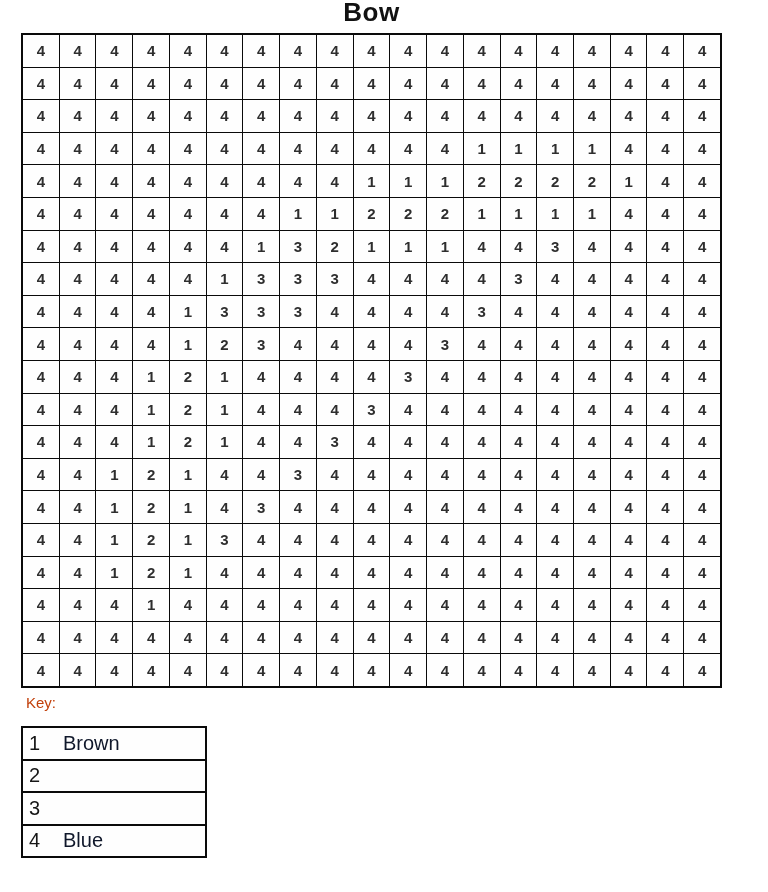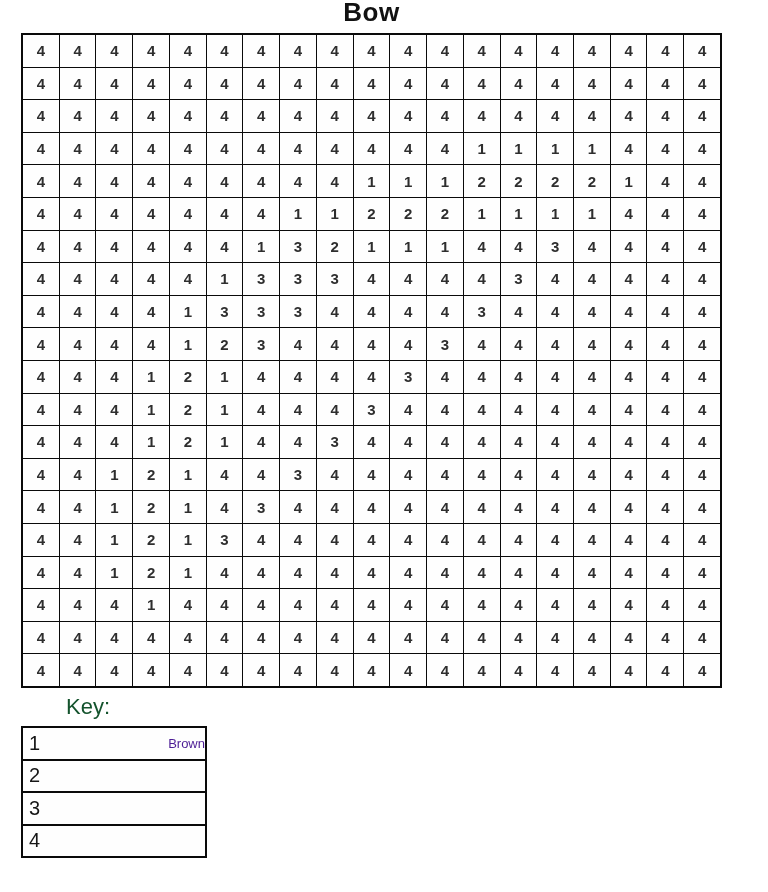--- a/index.html
+++ b/index.html
@@ -45,24 +45,23 @@
     justify-content: center;
     font-size: 15px;
     font-weight: 600;
     color: #2e2e2e;
   }
   .grid-cell:last-child { border-right: none; }
 
   .key-label {
     position: absolute;
     left: 26px; top: 694px;
-    font-size: 22px;
+    font-size: 15px;
     font-weight: 500;
-    color: #14532d;
-    margin-left: 40px;
+    color: #c2410c;
   }
 
   .key-table {
     position: absolute;
     left: 21px; top: 726px;
     width: 186px; height: 132px;
     border: 2.2px solid #0a0a0a;
     display: flex;
     flex-direction: column;
     background: #fefefe;
@@ -76,24 +75,24 @@
   .key-row:last-child { border-bottom: none; }
   .key-num {
     width: 40px;
     padding-left: 6px;
     font-size: 20px;
     font-weight: 500;
     color: #161616;
   }
   .key-name {
     flex: 1;
-    text-align: right;
-    font-size: 13px;
+    text-align: left;
+    font-size: 20px;
     font-weight: 500;
-    color: #4c1d95;
+    color: #0f172a;
   }
 </style>
 </head>
 <body>
 
 <div class="page">
 
   <div class="title">Bow</div>
 
   <div class="number-grid">
@@ -527,16 +526,17 @@
       <span class="key-name">Brown</span>
     </div>
     <div class="key-row">
       <span class="key-num">2</span>
     </div>
     <div class="key-row">
       <span class="key-num">3</span>
     </div>
     <div class="key-row">
       <span class="key-num">4</span>
+      <span class="key-name">Blue</span>
     </div>
   </div>
 
 </div>
 
 </body></html>

